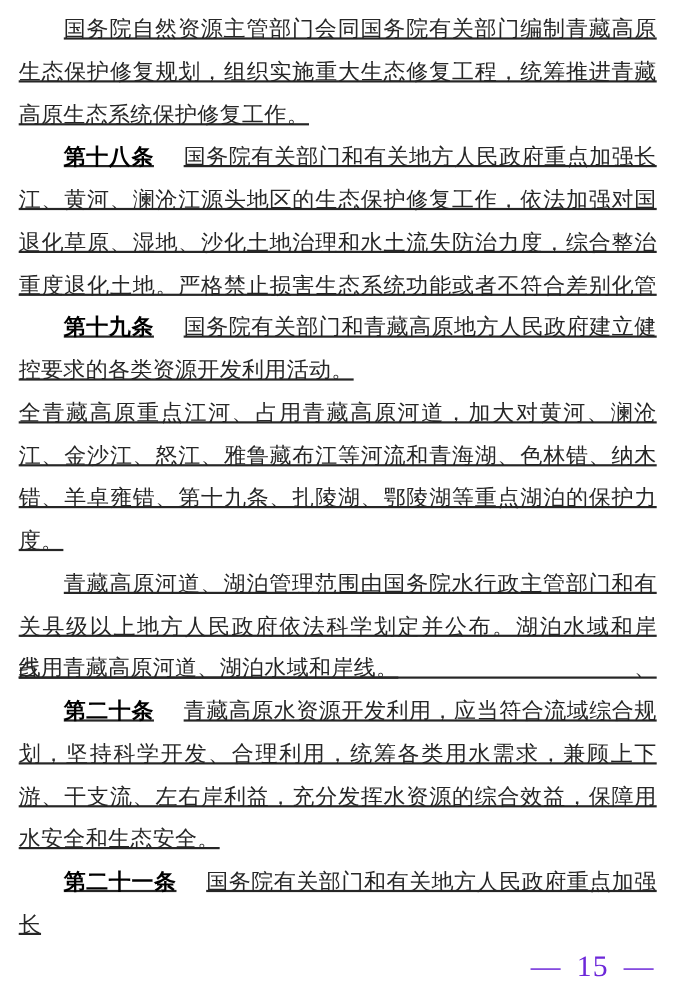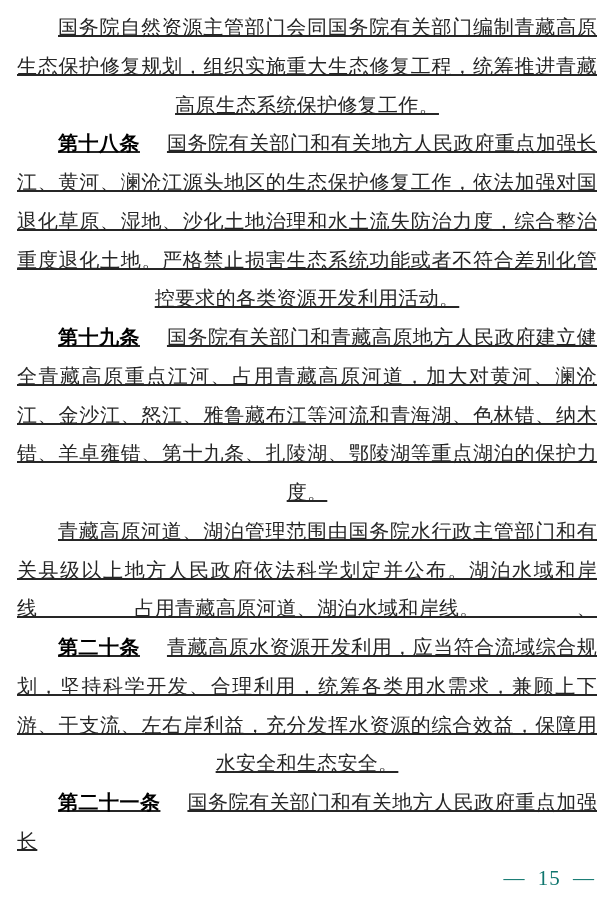--- a/index.html
+++ b/index.html
@@ -21,45 +21,45 @@
     top: 8px;
     width: 580px;
     text-decoration: underline;
   }
   p.line {
     margin: 0;
     padding: 0;
     font-size: 20px;
     line-height: 38.75px;
     height: 38.75px;
-    text-align: center;
+    text-align: left;
     letter-spacing: 0.3px;
   }
   p.just {
     text-align: justify;
     text-align-last: justify;
   }
   p.ind {
     text-indent: 41px;
   }
   .art {
     font-weight: 700;
     font-family: "Liberation Sans", "DejaVu Sans", sans-serif;
     margin-right: 27px;
     color: #000000;
   }
   .pagenum {
     position: absolute;
     top: 864px;
     right: 18px;
-    font-size: 21px;
+    font-size: 27px;
     line-height: 28px;
     word-spacing: 6px;
     letter-spacing: 1px;
-    color: #0f766e;
+    color: #6d28d9;
     font-family: "Liberation Serif", "DejaVu Serif", serif;
   }
 </style>
 </head>
 <body>
 
 <div class="doc">
 
   <p class="line ind just"><span class="t">国务院自然资源主管部门会同国务院有关部门编制青藏高原</span></p>
 
@@ -69,23 +69,23 @@
 
   <p class="line ind just"><span class="art">第十八条</span><span class="t">国务院有关部门和有关地方人民政府重点加强长</span></p>
 
   <p class="line just"><span class="t">江、黄河、澜沧江源头地区的生态保护修复工作，依法加强对国</span></p>
 
 
   <p class="line just"><span class="t">退化草原、湿地、沙化土地治理和水土流失防治力度，综合整治</span></p>
 
   <p class="line just"><span class="t">重度退化土地。严格禁止损害生态系统功能或者不符合差别化管</span></p>
 
+  <p class="line ind just"><span class="art">第十九条</span><span class="t">国务院有关部门和青藏高原地方人民政府建立健</span></p>
+
   <p class="line"><span class="t">控要求的各类资源开发利用活动。</span></p>
-
-  <p class="line ind just"><span class="art">第十九条</span><span class="t">国务院有关部门和青藏高原地方人民政府建立健</span></p>
 
   <p class="line just"><span class="t">全青藏高原重点江河、占用青藏高原河道，加大对黄河、澜沧</span></p>
 
   <p class="line just"><span class="t">江、金沙江、怒江、雅鲁藏布江等河流和青海湖、色林错、纳木</span></p>
 
   <p class="line just"><span class="t">错、羊卓雍错、第十九条、扎陵湖、鄂陵湖等重点湖泊的保护力</span></p>
 
   <p class="line"><span class="t">度。</span></p>
 
   <p class="line ind just"><span class="t">青藏高原河道、湖泊管理范围由国务院水行政主管部门和有</span></p>

